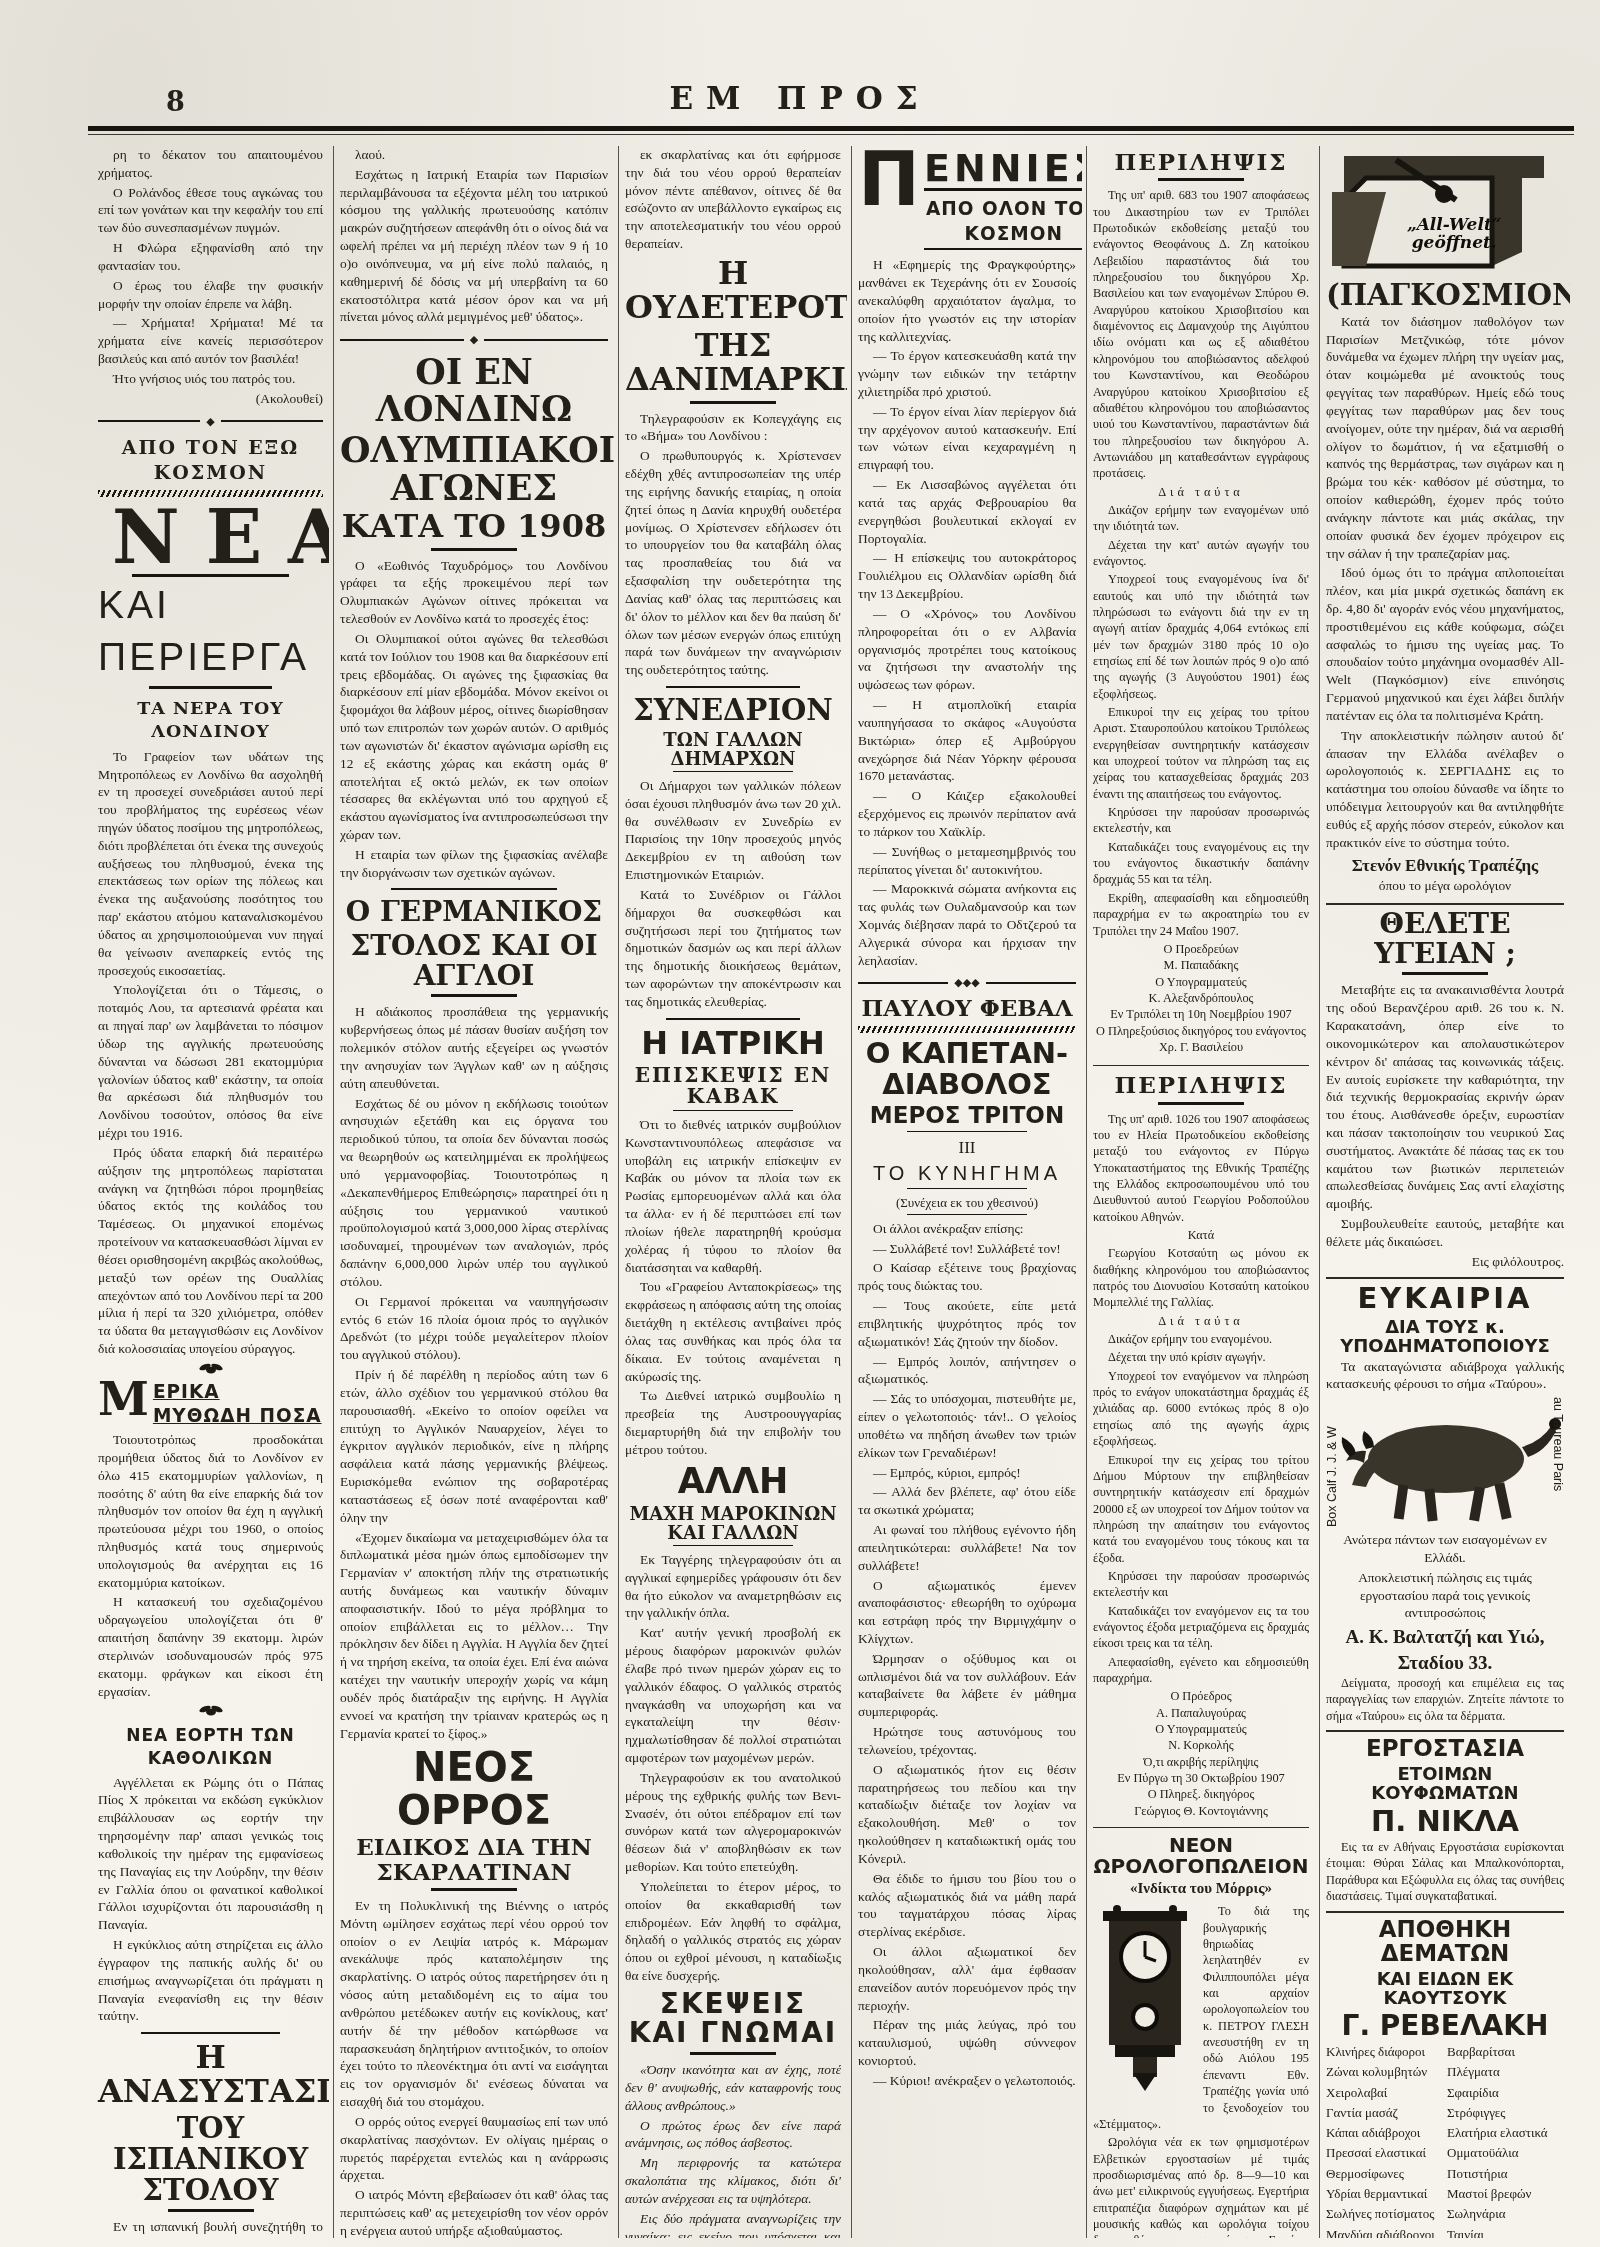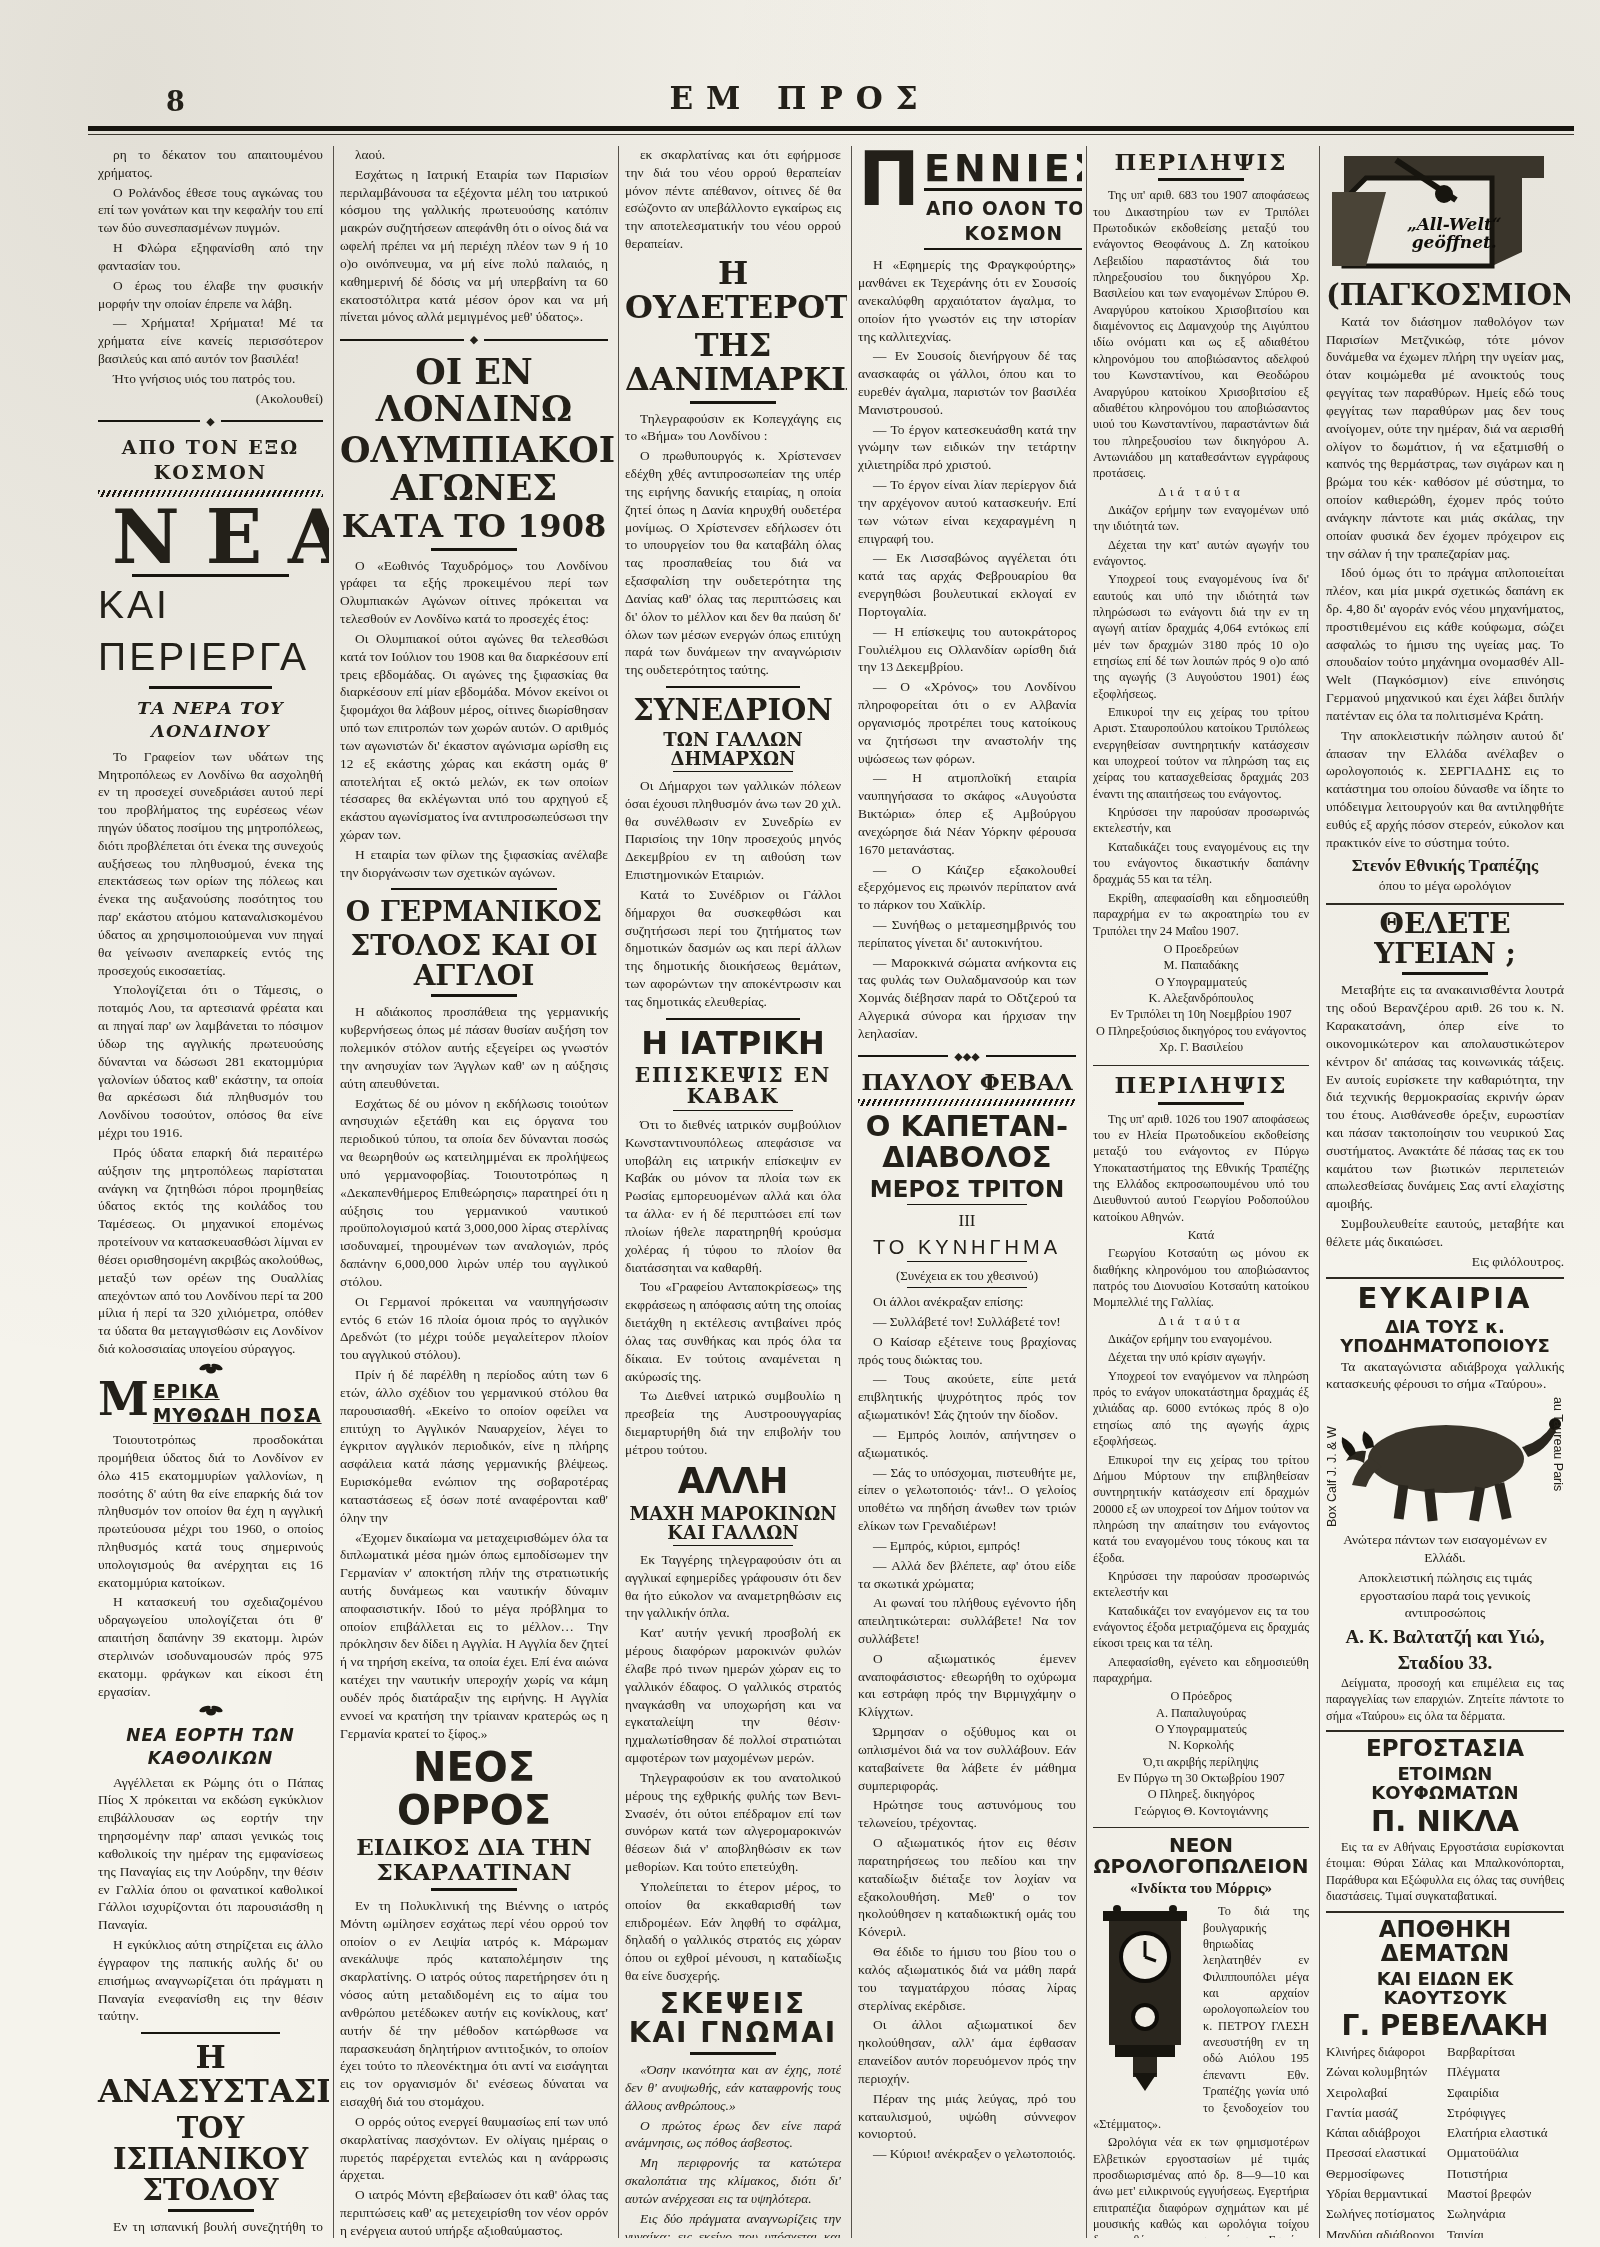--- a/index.html
+++ b/index.html
@@ -33,21 +33,21 @@
   .hr-short{width:86px;margin:4px auto 6px;border-top:3px solid #17150f;}
   .hr-short-thin{width:120px;margin:3px auto 5px;border-top:1.5px solid #17150f;}
   .wavy{height:7px;margin:5px 0;background:repeating-linear-gradient(115deg,#1c1913 0 2px,transparent 2px 5px);}
   .fancy{display:flex;align-items:center;gap:6px;margin:8px 0;}
   .fancy:before,.fancy:after{content:"";flex:1;border-top:2px solid #17150f;}
   .fancy .gem{font-size:11px;line-height:1;}
   
   .kicker{font-family:"DejaVu Serif",serif;font-weight:bold;font-size:19px;letter-spacing:2px;text-align:center;text-indent:0;margin:2px 0;}
   .h-nea{font-family:"DejaVu Serif",serif;font-weight:bold;font-size:74px;line-height:.95;letter-spacing:26px;text-align:center;margin:4px 0 0 14px;}
   .h-periergas{font-family:"Liberation Sans","DejaVu Sans",sans-serif;font-weight:400;font-size:39px;letter-spacing:3px;text-align:left;margin:2px 0 0;}
-  .subhead{font-family:"DejaVu Serif",serif;font-weight:bold;font-size:17.5px;letter-spacing:1px;text-align:center;text-indent:0;margin:6px 0 4px;font-style:italic;}
+  .subhead{font-family:"DejaVu Serif",serif;font-weight:bold;font-size:17.5px;letter-spacing:1px;text-align:center;text-indent:0;margin:6px 0 4px;}
   .disp1{font-family:"DejaVu Serif",serif;font-weight:bold;text-align:center;line-height:1.06;margin:4px 0 2px;}
   .fs40{font-size:40px;} .fs36{font-size:35px;} .fs33{font-size:32px;} .fs30{font-size:29px;}
   .fs26{font-size:28px;} .fs24{font-size:23px;} .fs20{font-size:20px;} .fs18{font-size:18px;}
   .slab{font-family:"DejaVu Sans","Liberation Sans",sans-serif;font-weight:bold;}
   .sp2{letter-spacing:2px;} .sp4{letter-spacing:4px;}
   .dropcap{float:left;font-size:46px;line-height:37px;font-weight:bold;font-family:"DejaVu Serif",serif;margin:1px 4px 0 0;}
   .ital{font-style:italic;}
   .b{font-weight:bold;}
   
   .pennies{display:flex;align-items:flex-start;gap:4px;margin-top:2px;}
@@ -242,21 +242,20 @@
     <div class="col">
       <div class="pennies">
         <div class="bigP">Π</div>
         <div class="rest">
           <div class="word">ΕΝΝΙΕΣ</div>
           <div class="sub">ΑΠΟ ΟΛΟΝ ΤΟΝ ΚΟΣΜΟΝ</div>
         </div>
       </div>
       <p style="margin-top:6px;">Η «Εφημερίς της Φραγκφούρτης» μανθάνει εκ Τεχεράνης ότι εν Σουσοίς ανεκαλύφθη αρχαιότατον άγαλμα, το οποίον ήτο γνωστόν εις την ιστορίαν της καλλιτεχνίας.</p>
       <div>
-          <p>— Εν Σουσοίς διενήργουν δέ τας ανασκαφάς οι γάλλοι, όπου και το ευρεθέν άγαλμα, παριστών τον βασιλέα Μανιστρουσού.</p>
           <p>— Το έργον κατεσκευάσθη κατά την γνώμην των ειδικών την τετάρτην χιλιετηρίδα πρό χριστού.</p>
           <p>— Το έργον είναι λίαν περίεργον διά την αρχέγονον αυτού κατασκευήν. Επί των νώτων είναι κεχαραγμένη η επιγραφή του.</p>
           <p>— Εκ Λισσαβώνος αγγέλεται ότι κατά τας αρχάς Φεβρουαρίου θα ενεργηθώσι βουλευτικαί εκλογαί εν Πορτογαλία.</p>
           <p>— Η επίσκεψις του αυτοκράτορος Γουλιέλμου εις Ολλανδίαν ωρίσθη διά την 13 Δεκεμβρίου.</p>
           <p>— Ο «Χρόνος» του Λονδίνου πληροφορείται ότι ο εν Αλβανία οργανισμός προτρέπει τους κατοίκους να ζητήσωσι την αναστολήν της υψώσεως των φόρων.</p>
           <p>— Η ατμοπλοϊκή εταιρία ναυπηγήσασα το σκάφος «Αυγούστα Βικτώρια» όπερ εξ Αμβούργου ανεχώρησε διά Νέαν Υόρκην φέρουσα 1670 μετανάστας.</p>
           <p>— Ο Κάιζερ εξακολουθεί εξερχόμενος εις πρωινόν περίπατον ανά το πάρκον του Χαϊκλίρ.</p>
           <p>— Συνήθως ο μεταμεσημβρινός του περίπατος γίνεται δι' αυτοκινήτου.</p>
           <p>— Μαροκκινά σώματα ανήκοντα εις τας φυλάς των Ουλαδμανσούρ και των Χομνάς διέβησαν παρά το Οδτζερού τα Αλγερικά σύνορα και ήρχισαν την λεηλασίαν.</p>
         </div>

